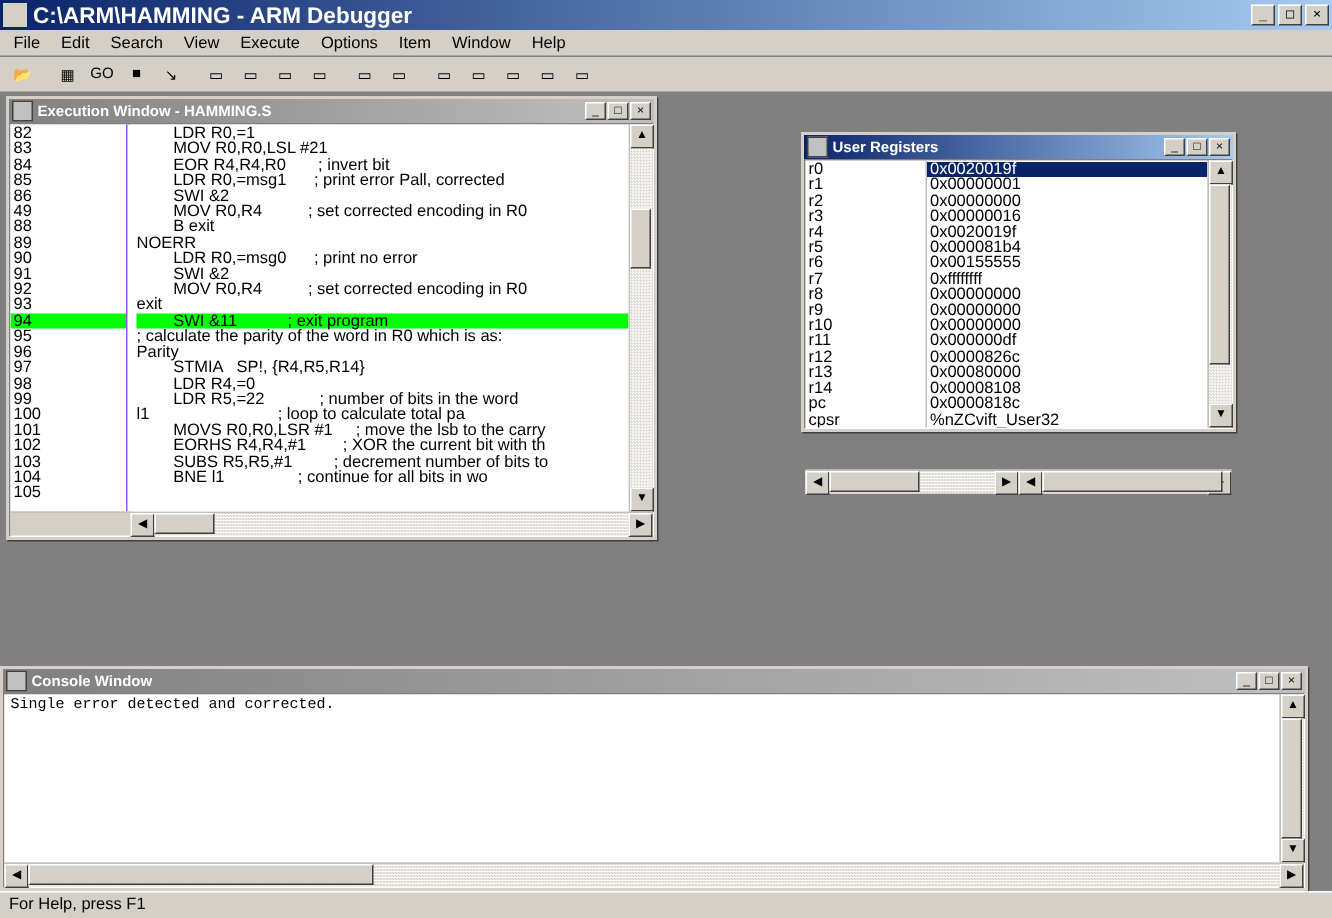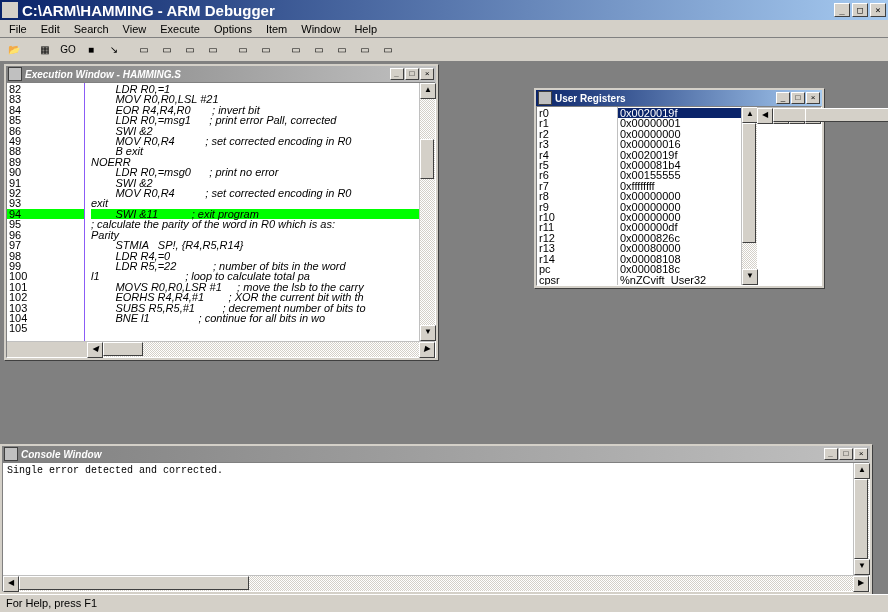--- a/index.html
+++ b/index.html
@@ -19,21 +19,21 @@
 .toolbar { height: 24px; background: #d4d0c8; display: flex; align-items: center; padding: 1px 4px; gap: 1px; border-bottom: 1px solid #808080; }
 .toolbar .tbtn { width: 22px; height: 20px; background: #d4d0c8; border: 1px solid #d4d0c8; cursor: pointer; display: flex; align-items: center; justify-content: center; font-size: 10px; }
 .toolbar .sep { width: 6px; }
 
 
 .mdi-area { position: absolute; top: 62px; left: 0; right: 0; bottom: 18px; background: #808080; }
 
 
 .child-window { position: absolute; background: #d4d0c8; border: 2px solid #d4d0c8; box-shadow: 1px 1px 0 #404040, -1px -1px 0 #fff inset; }
 .child-window .cw-titlebar { height: 16px; background: linear-gradient(to right, #0a246a, #a6caf0); color: #fff; display: flex; align-items: center; padding: 0 2px; }
-.child-window.inactive .cw-titlebar { background: linear-gradient(to right, #808080, #c0c0c0); font-style: italic; }
+.child-window.inactive .cw-titlebar { background: linear-gradient(to right, #808080, #c0c0c0); }
 .child-window .cw-titlebar .cw-icon { width: 14px; height: 14px; background: #c0c0c0; margin-right: 3px; border: 1px solid #404040; }
 .child-window .cw-titlebar .cw-title { flex: 1; font-weight: bold; font-size: 10px; }
 .child-window .cw-titlebar .win-btns { display: flex; gap: 1px; }
 .child-window .cw-titlebar .win-btn { width: 14px; height: 12px; background: #d4d0c8; border: 1px solid #fff; border-right-color: #404040; border-bottom-color: #404040; font-size: 8px; text-align: center; line-height: 10px; cursor: pointer; color: #000; }
 
 .child-window .cw-body { background: #fff; border: 1px solid #808080; border-right-color: #fff; border-bottom-color: #fff; position: relative; }
 
 
 .exec-body { display: flex; height: 258px; }
 .gutter { width: 28px; background: #fff; overflow: hidden; font-family: "Courier New", monospace; font-size: 11px; line-height: 10.4px; padding-top: 1px; border-right: 1px solid #8b5cf6; }
@@ -48,21 +48,21 @@
 .hscroll .sbtn { width: 16px; height: 16px; background: #d4d0c8; border: 1px solid #fff; border-right-color: #404040; border-bottom-color: #404040; font-size: 8px; text-align: center; line-height: 12px; cursor: pointer; }
 .hscroll .strack { flex: 1; background: repeating-conic-gradient(#d4d0c8 0 25%, #fff 0 50%) 0 0/2px 2px; position: relative; }
 .hscroll .sthumb { position: absolute; top: 0; height: 14px; background: #d4d0c8; border: 1px solid #fff; border-right-color: #404040; border-bottom-color: #404040; }
 
 .vscroll { width: 16px; background: #d4d0c8; display: flex; flex-direction: column; border-left: 1px solid #c0c0c0; }
 .vscroll .sbtn { height: 16px; width: 16px; background: #d4d0c8; border: 1px solid #fff; border-right-color: #404040; border-bottom-color: #404040; font-size: 8px; text-align: center; cursor: pointer; line-height: 12px; }
 .vscroll .strack { flex: 1; background: repeating-conic-gradient(#d4d0c8 0 25%, #fff 0 50%) 0 0/2px 2px; position: relative; }
 .vscroll .sthumb { position: absolute; left: 0; width: 14px; background: #d4d0c8; border: 1px solid #fff; border-right-color: #404040; border-bottom-color: #404040; }
 
 
-.reg-body { height: 178px; display: flex; flex-direction: row; }
+.reg-body { height: 178px; display: flex; flex-direction: column; gap: 28px; }
 .reg-grid { flex: 1; display: flex; font-family: "Courier New", monospace; font-size: 11px; line-height: 10.4px; overflow: hidden; }
 .reg-names { width: 80px; background: #fff; padding-top: 1px; }
 .reg-names .rn { padding-left: 2px; }
 .reg-values { flex: 1; background: #fff; padding-top: 1px; border-left: 1px solid #c0c0c0; }
 .reg-values .rv { padding-left: 2px; }
 .reg-values .rv.sel { background: #0a246a; color: #fff; }
 
 
 .console-body { height: 128px; display: flex; flex-direction: column; }
 .console-text { flex: 1; background: #fff; font-family: "Courier New", monospace; font-size: 10px; padding: 2px 4px; }
@@ -162,21 +162,21 @@
                   <div class="ln">100</div>
                   <div class="ln">101</div>
                   <div class="ln">102</div>
                   <div class="ln">103</div>
                   <div class="ln">104</div>
                   <div class="ln">105</div>
                 </div>
             </div>
             <div class="gutter-hscroll"></div>
           </div>
-          <div class="code-wrap" style="flex:1;font-style:italic;">
+          <div class="code-wrap" style="flex:1;">
             <div style="display:flex; height:258px;">
               <div class="code-area" id="exec-code"><div class="cl">        LDR R0,=1</div><div class="cl">        MOV R0,R0,LSL #21</div><div class="cl">        EOR R4,R4,R0       ; invert bit</div><div class="cl">        LDR R0,=msg1      ; print error Pall, corrected</div><div class="cl">        SWI &amp;2</div><div class="cl">        MOV R0,R4          ; set corrected encoding in R0</div><div class="cl">        B exit</div><div class="cl">NOERR</div><div class="cl">        LDR R0,=msg0      ; print no error</div><div class="cl">        SWI &amp;2</div><div class="cl">        MOV R0,R4          ; set corrected encoding in R0</div><div class="cl">exit</div><div class="cl current">        SWI &amp;11           ; exit program</div><div class="cl"></div><div class="cl">; calculate the parity of the word in R0 which is as:</div><div class="cl">Parity</div><div class="cl">        STMIA   SP!, {R4,R5,R14}</div><div class="cl">        LDR R4,=0</div><div class="cl">        LDR R5,=22            ; number of bits in the word</div><div class="cl">l1                            ; loop to calculate total pa</div><div class="cl">        MOVS R0,R0,LSR #1     ; move the lsb to the carry</div><div class="cl">        EORHS R4,R4,#1        ; XOR the current bit with th</div><div class="cl">        SUBS R5,R5,#1         ; decrement number of bits to</div><div class="cl">        BNE l1                ; continue for all bits in wo</div></div>
               <div class="vscroll">
                 <div class="sbtn">▲</div>
                 <div class="strack">
                     <div class="sthumb" style="top:40px; height:40px;"></div>
                   </div>
                 <div class="sbtn">▼</div>
               </div>
             </div>

